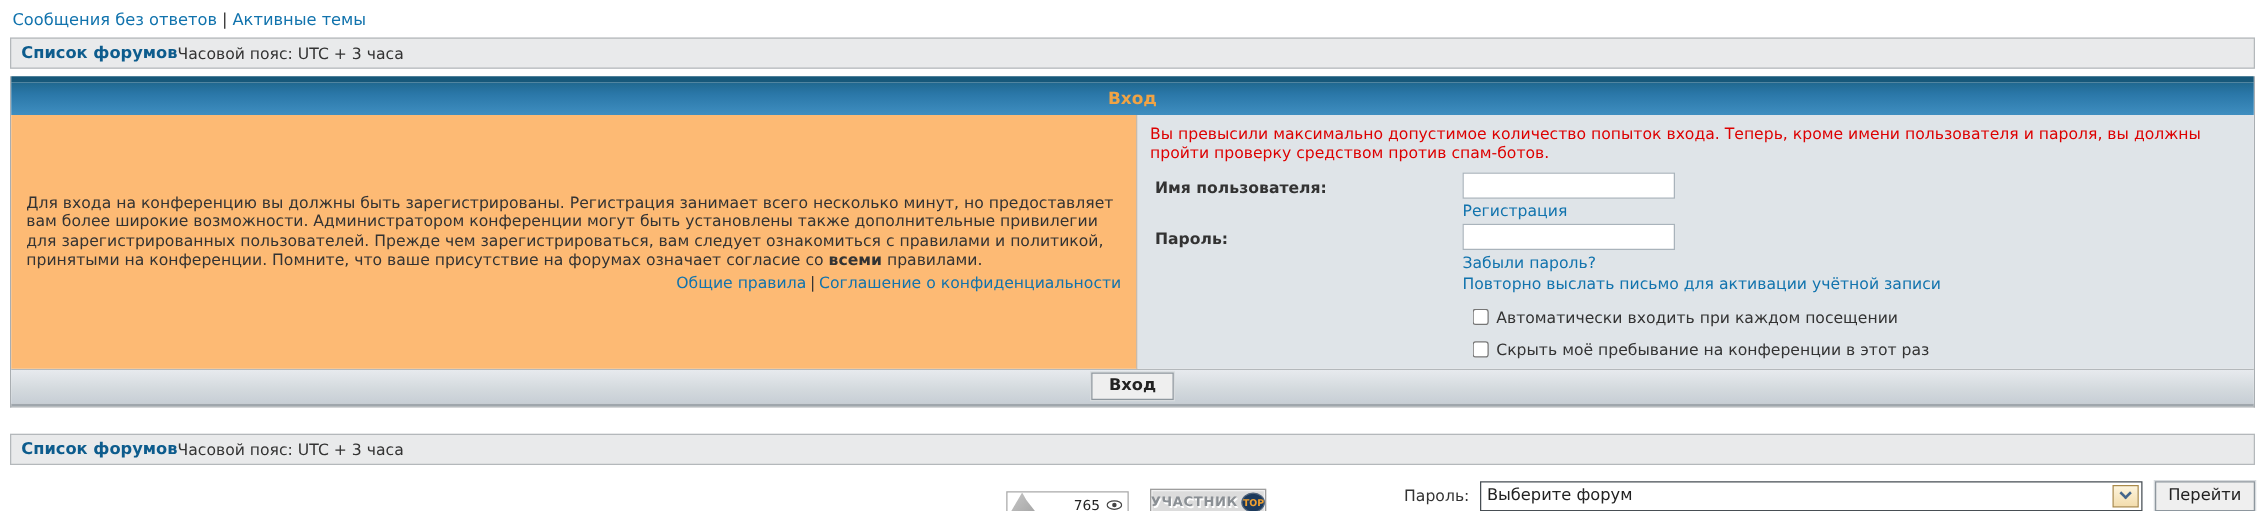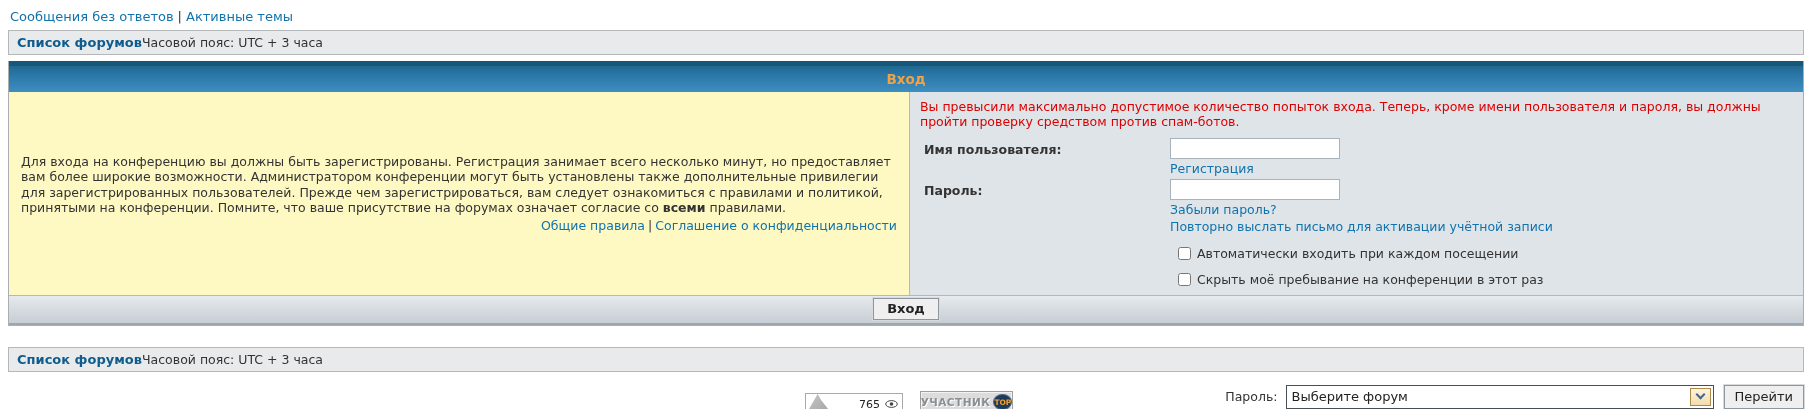--- a/index.html
+++ b/index.html
@@ -28,21 +28,21 @@
   
   .panel { margin:6px 8px 0; border:1px solid #a9aeb2; border-top:none; }
   .panel-header {
     height:31px; border-top:5px solid #17587a;
     background:linear-gradient(to bottom,#20688f 0%,#2a77a8 35%,#3f8ec0 100%);
     display:flex; align-items:center; justify-content:center;
   }
   .panel-header span { color:#f0a345; font-weight:bold; font-size:13.5px; }
   .panel-body { display:flex; min-height:188px; }
   .cell-left {
-    width:901px; background:#fef9c3; border-right:1px solid #b6babd;
+    width:901px; background:#fdba74; border-right:1px solid #b6babd;
     display:flex; flex-direction:column; justify-content:center;
     padding:10px 12px; color:#333;
   }
   .intro { font-size:12.5px; line-height:15.6px; }
   .intro-links { text-align:right; margin-top:2px; font-size:12.5px; }
   .intro-links .sep { color:#333; margin:0 3px; }
   .cell-right { flex:1; background:#dfe4e8; padding:4px 6px 8px; }
   .error {
     color:#dd0000; font-size:12.5px;
     line-height:15px; margin:3px 4px 9px;
@@ -68,21 +68,21 @@
     padding:2px 13px 3px; cursor:pointer; box-shadow:0 0 0 1px #d7dbde;
   }
   .bar2 { margin-top:21px; }
 
   
   .jump-row {
     margin:13px 8px 0; display:flex; justify-content:flex-end; align-items:center;
   }
   .jump-label { font-size:12.5px; margin-right:8px; }
   .select {
-    width:428px; height:24px; background:#ffffff; border:1px solid #474e54;
+    width:530px; height:24px; background:#ffffff; border:1px solid #474e54;
     display:flex; align-items:center; justify-content:space-between;
     padding:0 2px 0 5px; cursor:pointer;
   }
   .select-value { font-size:13px; color:#222; }
   .select-arrow {
     width:21px; height:18px; background:linear-gradient(to bottom,#fdf4dd,#f3ddad);
     border:1px solid #ab8a49; display:flex; align-items:center; justify-content:center;
   }
   .chev {
     display:block; width:7px; height:7px;

